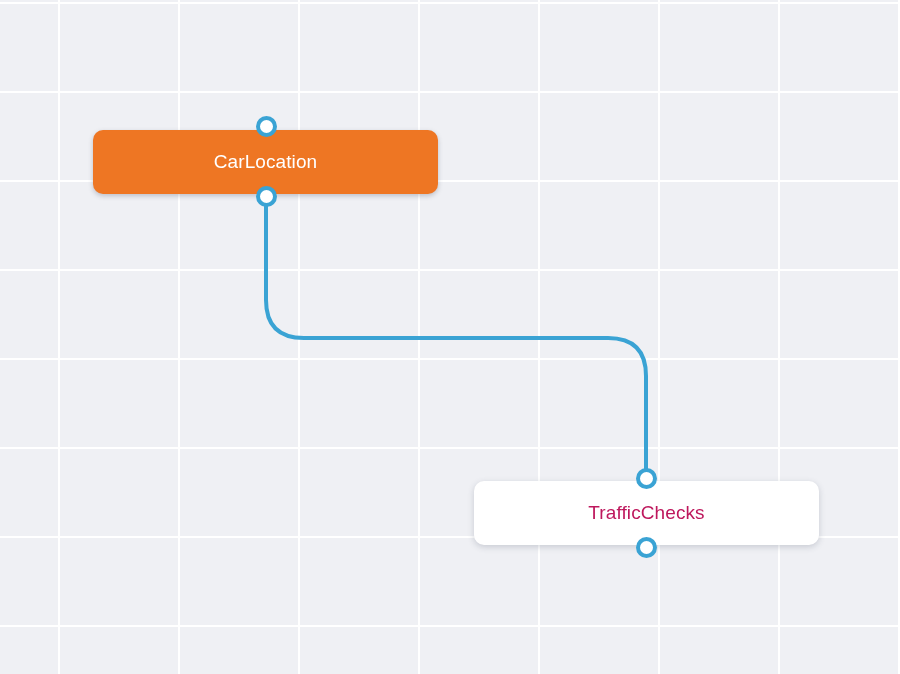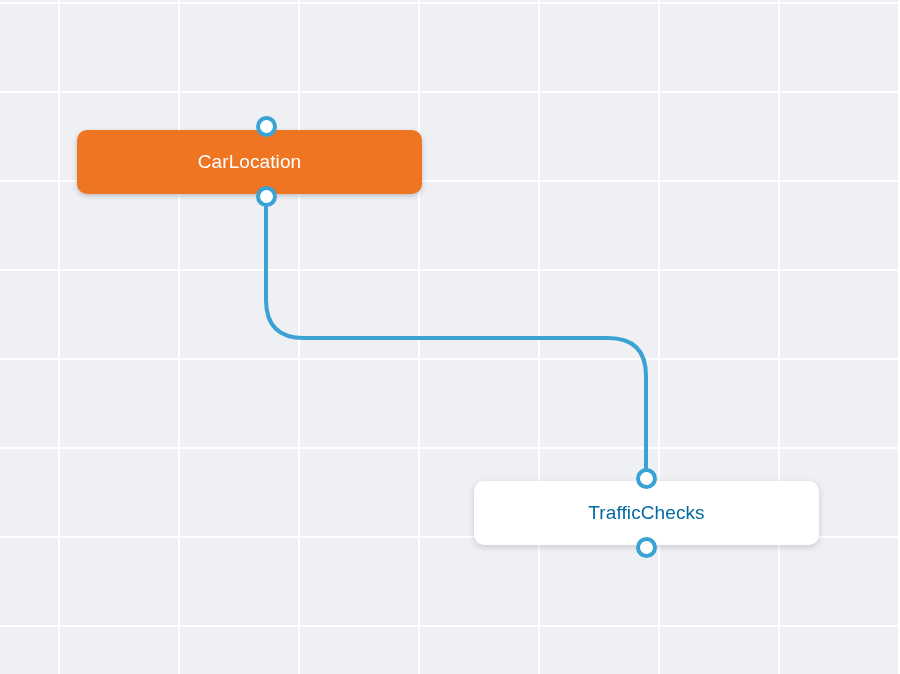--- a/index.html
+++ b/index.html
@@ -50,21 +50,21 @@
   }
 
   .node-accent {
     background-color: #ee7623;
     color: #ffffff;
     box-shadow: 0 2px 5px rgba(60, 70, 90, 0.28);
   }
 
   .node-plain {
     background-color: #ffffff;
-    color: #0369a1;
+    color: #be185d;
     box-shadow: 0 2px 6px rgba(60, 70, 90, 0.22);
   }
 
   .node-label {
     pointer-events: none;
   }
 
   
   .port {
     position: absolute;
@@ -80,21 +80,21 @@
 </style>
 </head>
 <body>
 
 <div id="canvas">
 
   <svg id="edge-layer" viewBox="0 0 900 674" width="900" height="674" xmlns="http://www.w3.org/2000/svg">
     <path id="edge-0" fill="none" stroke="#3aa3d4" stroke-width="4" stroke-linecap="round" stroke-linejoin="round" d="M 266 198 L 266 300 Q 266 338 304 338 L 608 338 Q 646 338 646 376 L 646 476"></path>
   </svg>
 
-  <div class="node node-accent" id="node-car-location" style="left:77px; top:130px; width:345px; height:64px;">
+  <div class="node node-accent" id="node-car-location" style="left:93px; top:130px; width:345px; height:64px;">
     <span class="node-label">CarLocation</span>
   </div>
   <div class="port" style="left:255.5px; top:115.5px;"></div>
   <div class="port" style="left:255.5px; top:185.5px;"></div>
 
   <div class="node node-plain" id="node-traffic-checks" style="left:474px; top:481px; width:345px; height:64px;">
     <span class="node-label">TrafficChecks</span>
   </div>
   <div class="port" style="left:635.5px; top:467.5px;"></div>
   <div class="port" style="left:635.5px; top:536.5px;"></div>

